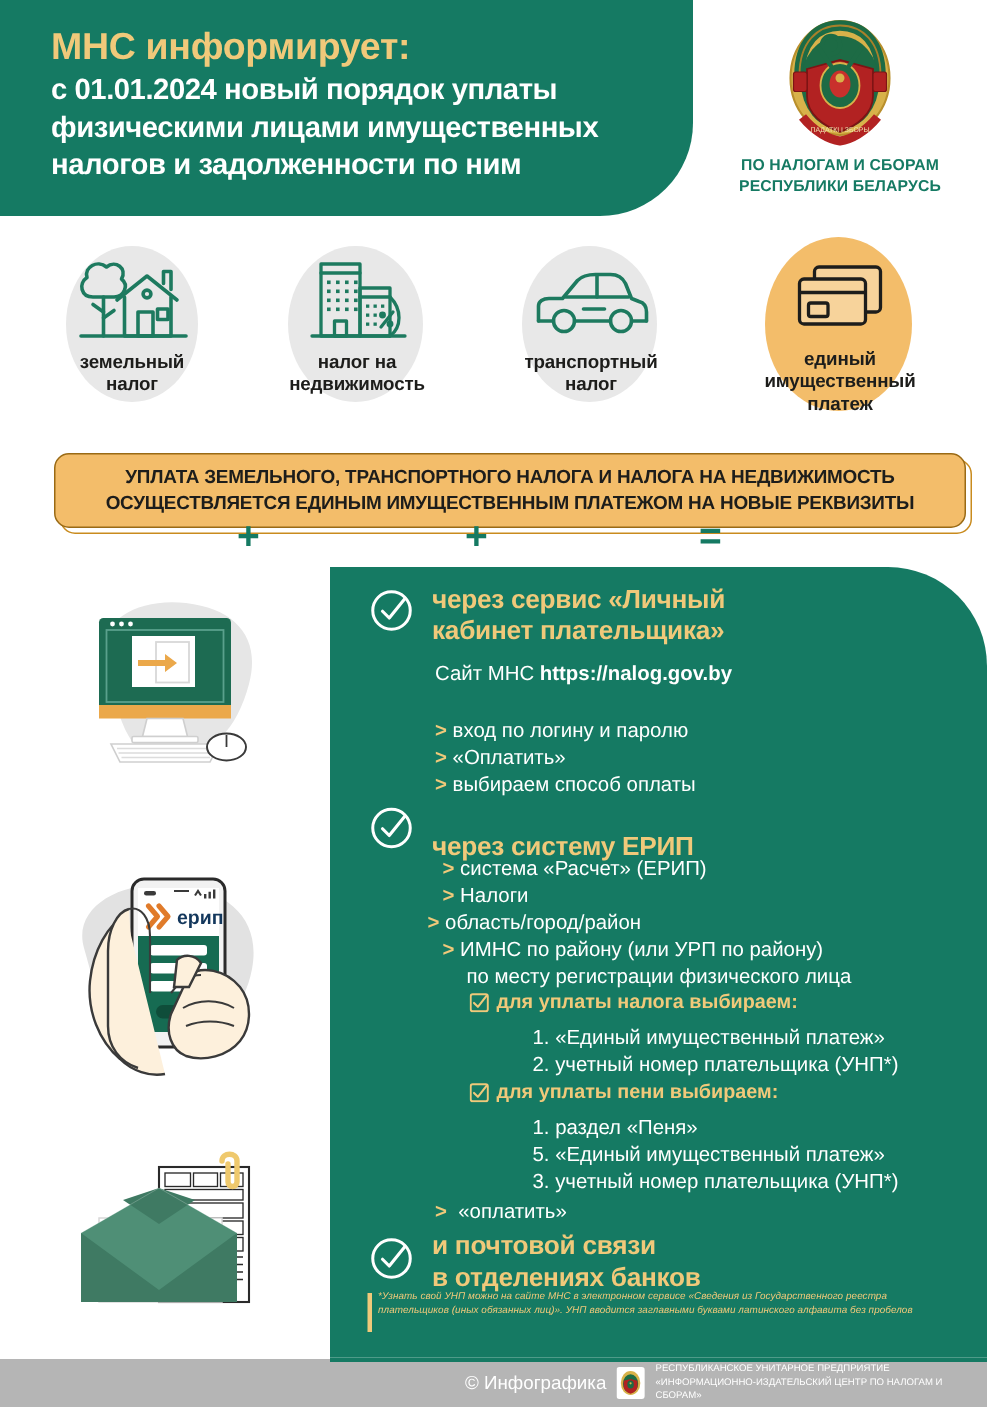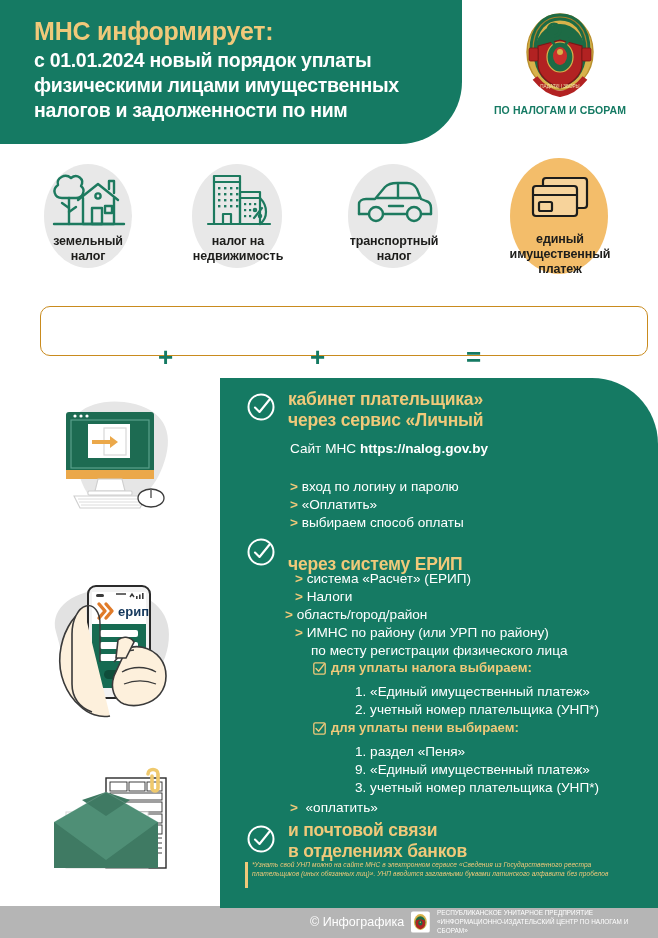--- a/index.html
+++ b/index.html
@@ -151,20 +151,21 @@
       <circle cx="39" cy="42" r="3" fill="#d8b24a"></circle>
       <path d="M25 22 L33 34 M53 22 L45 34" stroke="#1d6b45" stroke-width="3" stroke-linecap="round"></path>
       <path d="M27 20 a6 6 0 1 1 6 6" fill="none" stroke="#1d6b45" stroke-width="3"></path>
       <rect x="8" y="38" width="9" height="13" rx="1.5" fill="#b22222" stroke="#7d1414" stroke-width="0.8"></rect>
       <rect x="61" y="38" width="9" height="13" rx="1.5" fill="#b22222" stroke="#7d1414" stroke-width="0.8"></rect>
       <path d="M14 68 C22 78 32 83 39 84 C46 83 56 78 64 68" fill="none" stroke="#b22222" stroke-width="6"></path>
       <text x="39" y="78" font-size="4.6" fill="#f2e2b0" text-anchor="middle" font-family="Liberation Sans, sans-serif">ПАДАТКI I ЗБОРЫ</text>
     </svg>
     <div class="ministry-text">
       <div>ПО НАЛОГАМ И СБОРАМ</div>
+      <div>РЕСПУБЛИКИ БЕЛАРУСЬ</div>
     </div>
   </div>
 
   <div class="icon-row">
 
     <div class="ic-blob" style="left:44px; top:12px; width:88px; height:104px;"></div>
     <div class="ic-item" style="left:36px; top:18px; width:104px;">
       <svg class="ic-svg" width="80" height="64" viewBox="0 0 80 64">
         <g fill="none" stroke="#1d7a5f" stroke-width="2.4" stroke-linejoin="round" stroke-linecap="round">
           <path d="M14 28 C6 28 4 19 10 15 C8 8 17 3 23 8 C29 3 37 9 33 16 C38 20 35 28 28 28 Z"></path>
@@ -266,20 +267,26 @@
       </svg>
       <div class="ic-label">
         <div>единый</div>
         <div>имущественный</div>
         <div>платеж</div>
       </div>
     </div>
   </div>
 
   <div class="banner-shadow"></div>
+  <div class="banner">
+    <div class="banner-text">
+      <div>УПЛАТА ЗЕМЕЛЬНОГО, ТРАНСПОРТНОГО НАЛОГА И НАЛОГА НА НЕДВИЖИМОСТЬ</div>
+      <div>ОСУЩЕСТВЛЯЕТСЯ ЕДИНЫМ ИМУЩЕСТВЕННЫМ ПЛАТЕЖОМ НА НОВЫЕ РЕКВИЗИТЫ</div>
+    </div>
+  </div>
 
   <svg class="illus" style="left:28px; top:386px;" width="180" height="156" viewBox="0 0 180 156">
     <path d="M42 56 C34 30 62 12 96 16 C130 20 146 40 138 70 C130 100 114 118 84 120 C54 122 50 82 42 56 Z" fill="#e6e6e6"></path>
     <rect x="38" y="26" width="88" height="62" rx="3" fill="#1d6b52"></rect>
     <rect x="43" y="34" width="78" height="48" fill="none" stroke="#5aa08c" stroke-width="1.2"></rect>
     <circle cx="47" cy="30" r="1.6" fill="#ffffff"></circle>
       <circle cx="53" cy="30" r="1.6" fill="#ffffff"></circle>
       <circle cx="59" cy="30" r="1.6" fill="#ffffff"></circle>
     <rect x="60" y="38" width="42" height="34" fill="#ffffff"></rect>
     <rect x="76" y="42" width="22" height="27" fill="none" stroke="#d8d8d8" stroke-width="1.2"></rect>
@@ -349,22 +356,22 @@
     <path d="M24 58 L76 28 L128 58" fill="none" stroke="#ffffff" stroke-width="0.6" opacity="0.25"></path>
   </svg>
 
   <div class="panel"></div>
 
   <svg class="check-ring" style="left:246px; top:392px;" viewBox="0 0 30 30">
     <circle cx="15" cy="15" r="12.5" fill="none" stroke="#ffffff" stroke-width="2"></circle>
     <path d="M9 15.5 L13.5 20 L24 7" fill="none" stroke="#ffffff" stroke-width="2.1" stroke-linecap="round" stroke-linejoin="round"></path>
   </svg>
   <div class="sec-title" style="left:288px; top:389px;">
+    <div>через сервис «Личный</div>
     <div>кабинет плательщика»</div>
-    <div>через сервис «Личный</div>
   </div>
   <div class="p-line" style="left:290px; top:440px;">
     <span>Сайт МНС </span><b>https://nalog.gov.by</b>
   </div>
   <div class="p-line" style="left:290px; top:478px;">
     <span class="chev">&gt;</span>&nbsp;<span>вход по логину и паролю</span>
   </div>
   <div class="p-line" style="left:290px; top:496px;">
     <span class="chev">&gt;</span>&nbsp;<span>«Оплатить»</span>
   </div>
@@ -399,21 +406,21 @@
   <div class="sub-head" style="left:331px; top:660px;">для уплаты налога выбираем:</div>
   <div class="p-line" style="left:355px; top:683px;">1. «Единый имущественный платеж»</div>
   <div class="p-line" style="left:355px; top:701px;">2. учетный номер плательщика (УНП*)</div>
 
   <svg class="chk-box" style="left:313px; top:722px;" viewBox="0 0 13 13">
     <rect x="0.8" y="0.8" width="11.4" height="11.4" rx="1.4" fill="none" stroke="#f0c97a" stroke-width="1.3"></rect>
     <path d="M3 6.6 L5.6 9.2 L11.6 1.6" fill="none" stroke="#f0c97a" stroke-width="1.4" stroke-linecap="round" stroke-linejoin="round"></path>
   </svg>
   <div class="sub-head" style="left:331px; top:720px;">для уплаты пени выбираем:</div>
   <div class="p-line" style="left:355px; top:743px;">1. раздел «Пеня»</div>
-  <div class="p-line" style="left:355px; top:761px;">9.  «Единый имущественный платеж»</div>
+  <div class="p-line" style="left:355px; top:761px;">5.  «Единый имущественный платеж»</div>
   <div class="p-line" style="left:355px; top:779px;">3. учетный номер плательщика (УНП*)</div>
 
   <div class="p-line" style="left:290px; top:799px;">
     <span class="chev">&gt;</span>&nbsp;&nbsp;<span>«оплатить»</span>
   </div>
 
   <svg class="check-ring" style="left:246px; top:824px;" viewBox="0 0 30 30">
     <circle cx="15" cy="15" r="12.5" fill="none" stroke="#ffffff" stroke-width="2"></circle>
     <path d="M9 15.5 L13.5 20 L24 7" fill="none" stroke="#ffffff" stroke-width="2.1" stroke-linecap="round" stroke-linejoin="round"></path>
   </svg>

